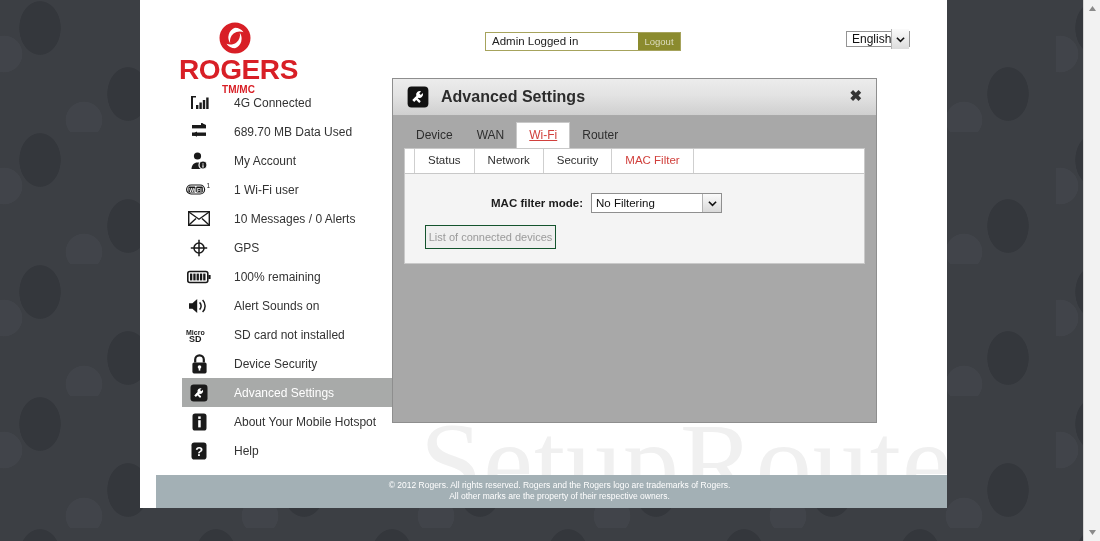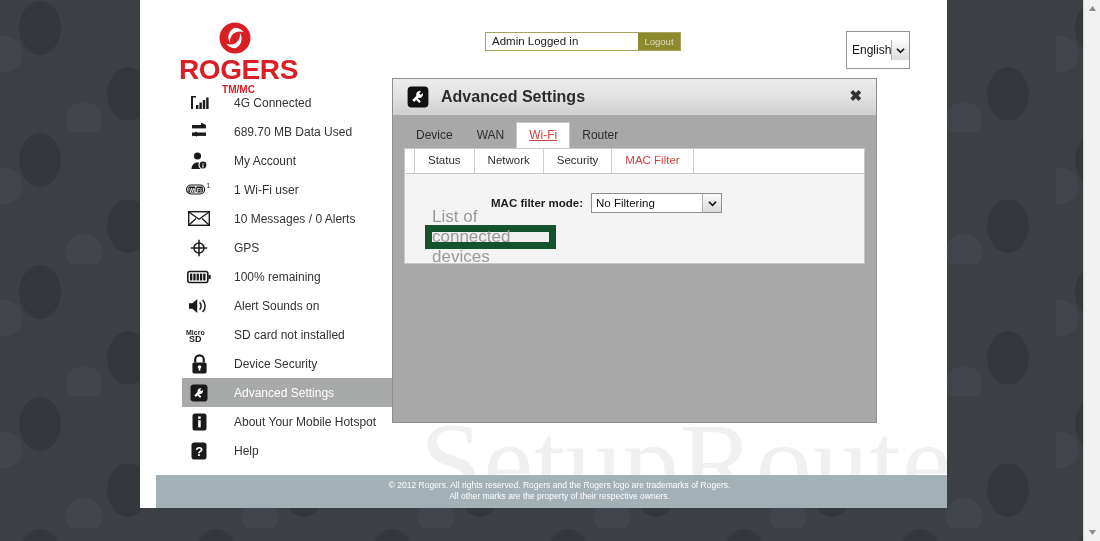--- a/index.html
+++ b/index.html
@@ -104,21 +104,21 @@
     color: #ddddc0;
     font-size: 9.5px;
     line-height: 17px;
     text-align: center;
     cursor: pointer;
   }
 
   #lang-select {
     position: absolute;
     left: 706px; top: 31px;
-    width: 64px; height: 38px;
+    width: 64px; height: 16px;
     border: 1px solid #949494;
     background: #ffffff;
     display: flex;
     align-items: center;
     font-size: 12px;
     color: #111;
     cursor: pointer;
   }
   #lang-select .lbl { padding-left: 5px; flex: 1; }
   #lang-select .arrow-box {
@@ -272,22 +272,22 @@
     width: 19px; height: 18px;
     background: linear-gradient(#fbfbfb, #d9d9d9);
     border-left: 1px solid #b3b3b3;
     display: flex; align-items: center; justify-content: center;
   }
 
   #devices-btn {
     margin: 12px 0 0 20px;
     width: 131px; height: 24px;
     background: #efefef;
-    border: 7px solid #14532d;
-    font-size: 17px;
+    border: 1px solid #14532d;
+    font-size: 11px;
     color: #9a9a9a;
     display: flex;
     align-items: center;
     justify-content: center;
     cursor: default;
   }
 
   
   #footer {
     position: absolute;

